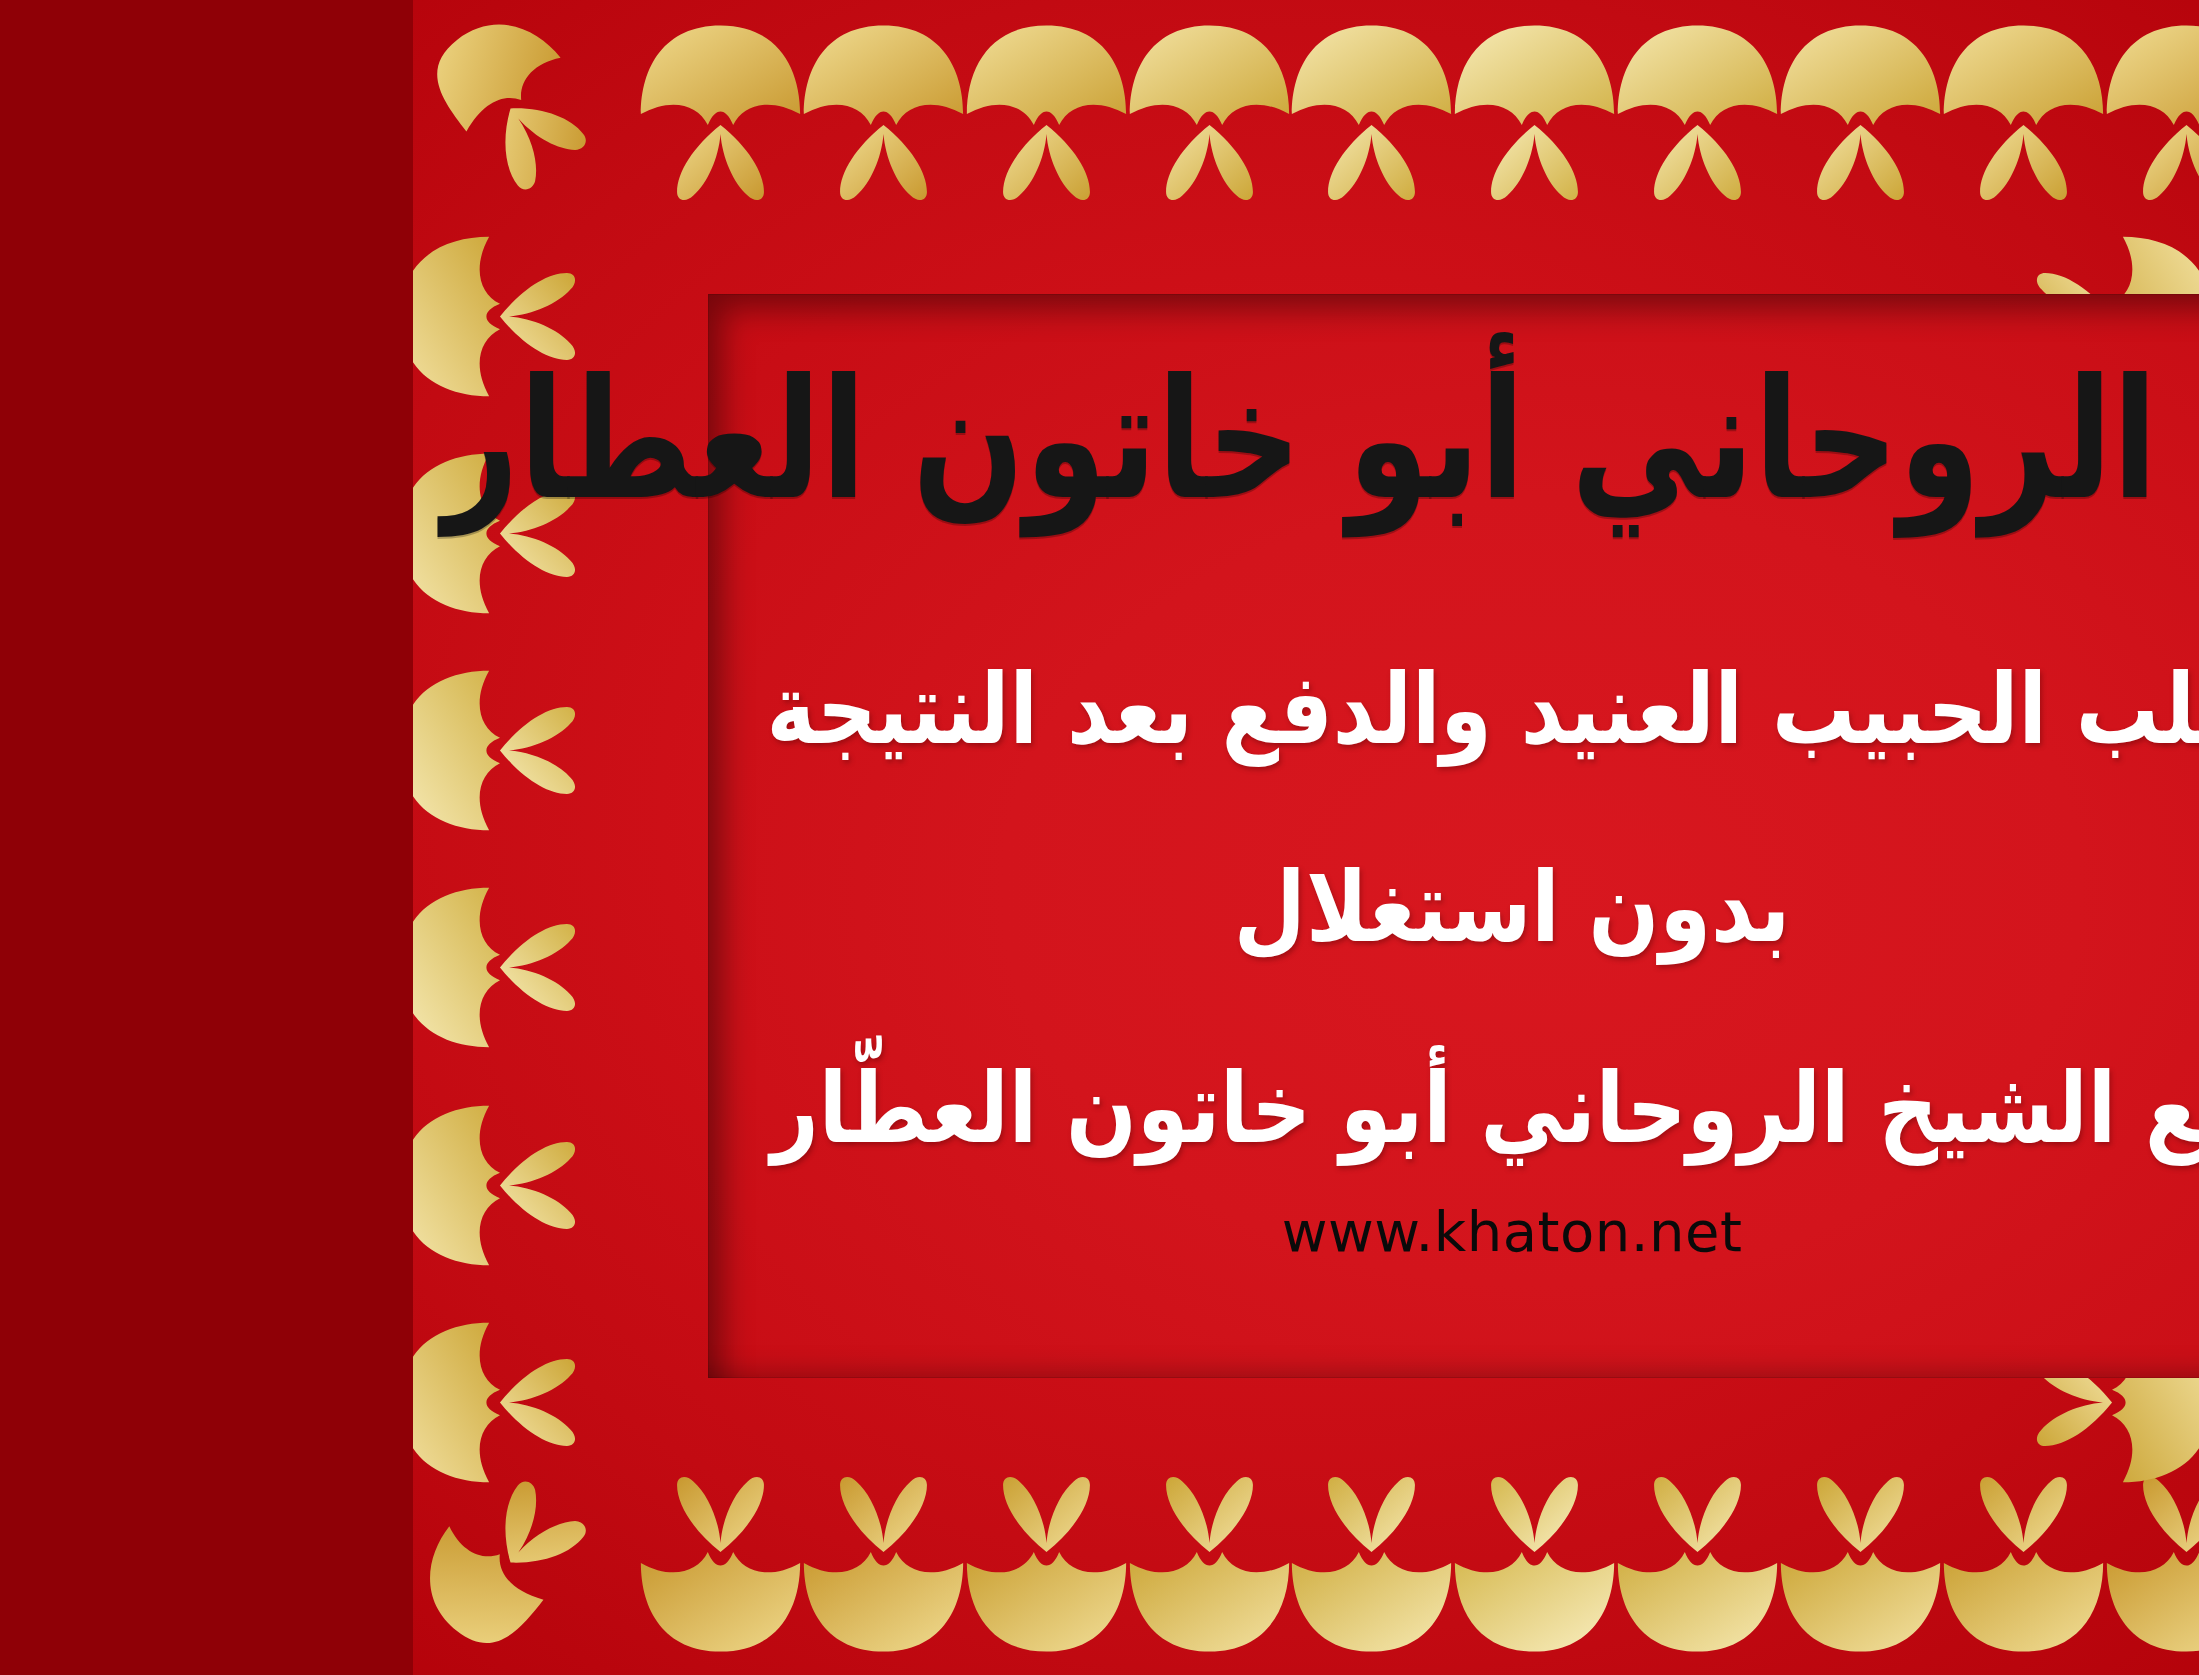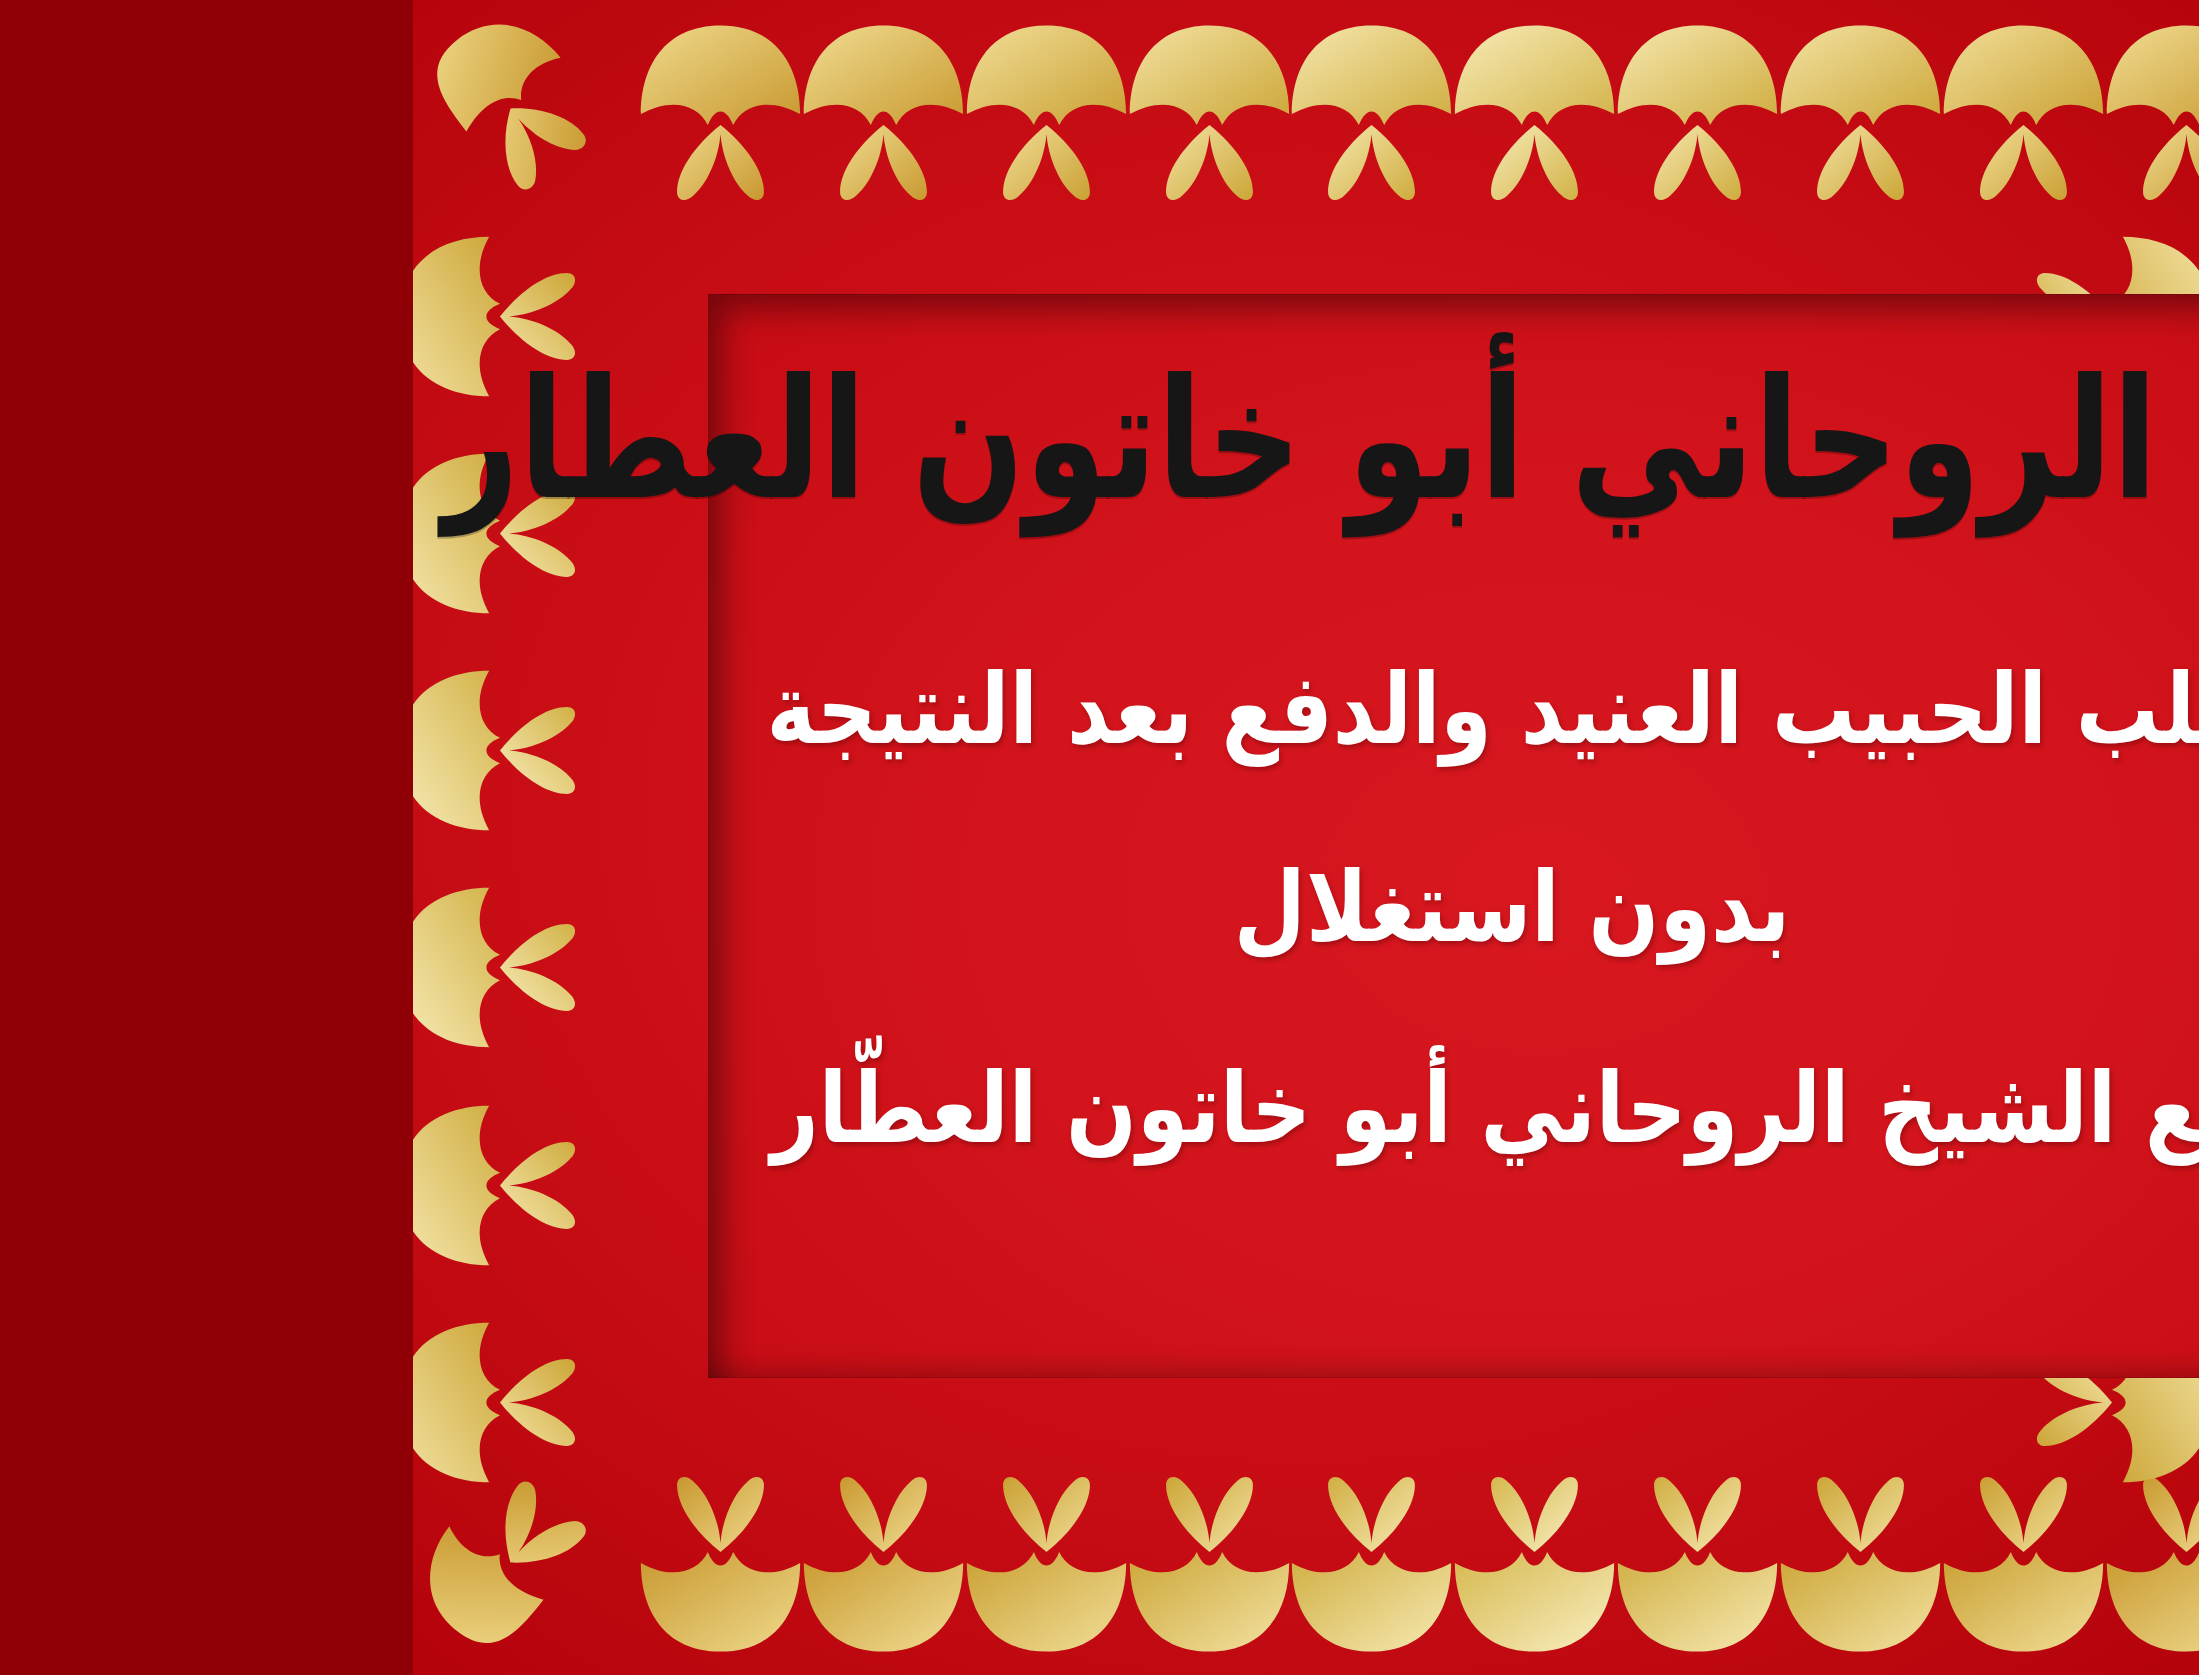--- a/index.html
+++ b/index.html
@@ -577,16 +577,17 @@
     
   </div>
 
   <div class="panel"></div>
 
   <div class="content">
     <div class="headline">الشيخ الروحاني أبو خاتون العطار</div>
     <div class="body-line line-1">جلب الحبيب العنيد والدفع بعد النتيجة</div>
     <div class="body-line line-2">بدون استغلال</div>
     <div class="body-line line-3">مع الشيخ الروحاني أبو خاتون العطّار</div>
+    <div class="url">www.khaton.net</div>
   </div>
 
 </div>
 
 
 </body></html>

